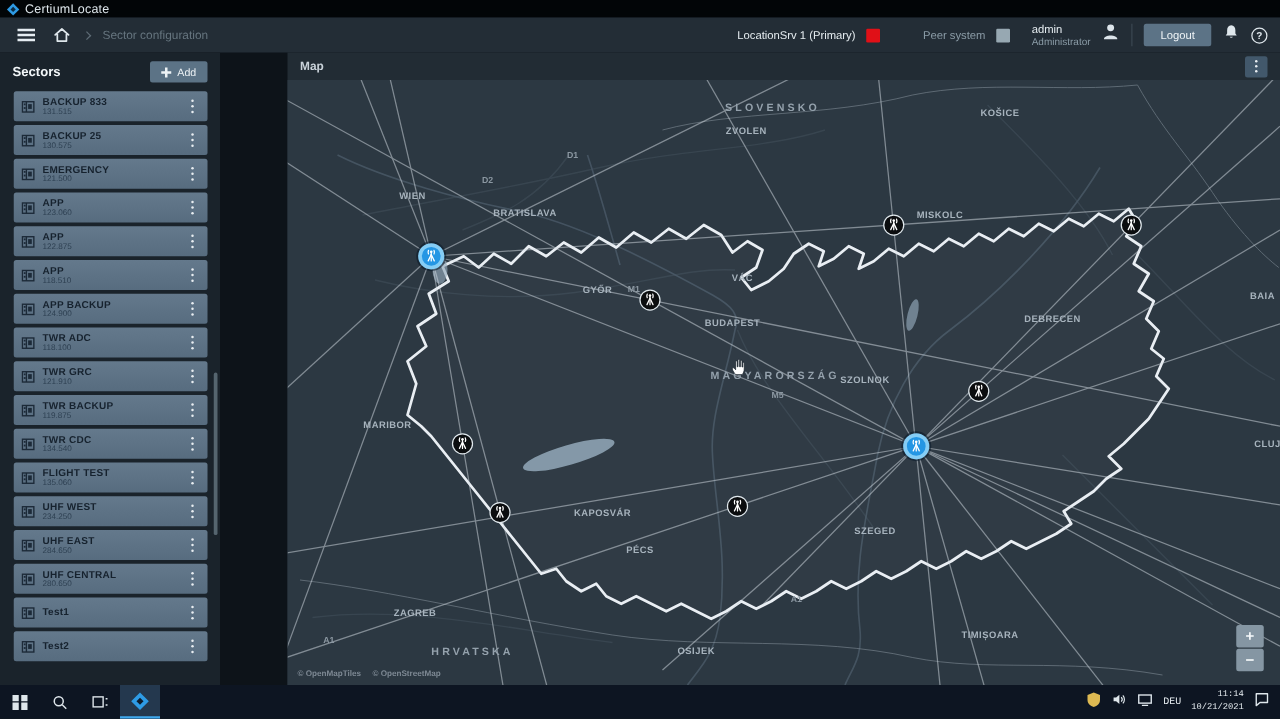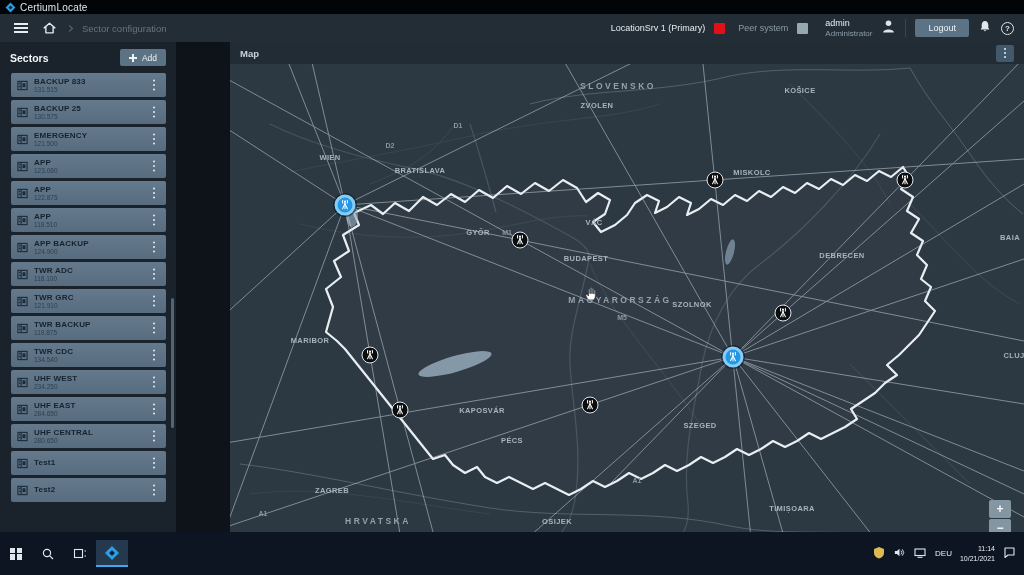--- a/index.html
+++ b/index.html
@@ -80,22 +80,22 @@
                      transform:translate(-50%,-50%); display:flex; align-items:center; justify-content:center; }
   .attribution { position:absolute; left:8px; bottom:5px; display:flex; gap:9px; }
   .attribution span { font-size:6.5px; color:#7d8893; }
   .zoom-ctrl { position:absolute; right:13px; bottom:11px; width:22px; display:flex;
                flex-direction:column; gap:1px; }
   .zoom-btn { height:18px; background:#8596a3; color:#f4f8fa; font-size:12px; line-height:1;
               display:flex; align-items:center; justify-content:center; border-radius:2px; }
   .hand-cursor { position:absolute; transform:translate(-30%,-20%); pointer-events:none; }
 
   
-  .taskbar { position:absolute; bottom:0; left:0; right:0; height:43px; background:#0d1522;
-             display:flex; align-items:center; }
+  .taskbar { position:absolute; bottom:0; left:0; right:0; height:27px; background:#0d1522;
+             display:flex; align-items:center;font-family:Liberation Mono, monospace; }
   .tb-btn { width:32px; height:27px; display:flex; align-items:center; justify-content:center; }
   .tb-app { background:#24384e; border-bottom:2px solid #3fa9ee; }
   .tb-diamond { width:10px; height:10px; background:#2e9be5; transform:rotate(45deg); position:relative; }
   .tb-diamond:after { content:""; position:absolute; inset:3px; background:#0d1c2c; }
   .start-grid { width:12px; height:12px; display:grid; grid-template-columns:1fr 1fr; gap:1.5px; }
   .start-grid i { background:#dfe7ec; }
   .tray { margin-left:auto; display:flex; align-items:center; gap:8px; padding-right:8px; }
   .lang { color:#e8eef2; font-size:8px; }
   .clock { text-align:right; color:#e8eef2; font-size:7px; line-height:1.3; }
 </style>
@@ -113,21 +113,21 @@
     <svg width="15" height="14" viewBox="0 0 14 13">
       <path d="M2,6.4 L7,2 L12,6.4 M3.6,5.8 L3.6,11 L10.4,11 L10.4,5.8" fill="none" stroke="#dfe7ec" stroke-width="1.3" stroke-linecap="round" stroke-linejoin="round"></path>
     </svg>
   </span>
   <span class="chev"></span>
   <span class="crumb">Sector configuration</span>
 
   <div class="nav-right">
     <span class="srv-label">LocationSrv 1 (Primary)</span>
     <span class="status-sq" style="background: rgb(224, 16, 23);"></span>
-    <span class="peer-label" style="margin-left:4px">Peer system</span>
+    <span class="peer-label" style="margin-left:25px">Peer system</span>
     <span class="status-sq" style="background: rgb(151, 168, 178);"></span>
     <div class="user-block">
       <div class="user-name">admin</div>
       <div class="user-role">Administrator</div>
     </div>
     <span>
       <svg width="15" height="15" viewBox="0 0 14 14">
         <circle cx="7" cy="4" r="2.6" fill="#dce4ea"></circle>
         <path d="M2,12.5 C2,8.8 12,8.8 12,12.5 Z" fill="#dce4ea"></path>
       </svg>
@@ -339,20 +339,38 @@
             <rect x="1" y="1.5" width="10" height="9"></rect>
             <line x1="4.5" y1="1.5" x2="4.5" y2="10.5"></line>
           </g>
           <rect x="2.2" y="3" width="1.6" height="1.6" fill="#1c2a38"></rect>
           <rect x="2.2" y="6.2" width="1.6" height="1.6" fill="#1c2a38"></rect>
           <rect x="6" y="3.6" width="3.2" height="4.2" fill="#1c2a38"></rect>
         </svg>
         <span class="sector-text">
           <span class="sector-name">TWR CDC</span>
           <span class="sector-freq">134.540</span>
+        </span>
+        <span class="kebab">
+          <span class="dots"></span>
+        </span>
+      </div>
+      <div class="sector-item">
+        <svg width="11" height="11" viewBox="0 0 12 12">
+          <g fill="none" stroke="#1c2a38" stroke-width="1.2">
+            <rect x="1" y="1.5" width="10" height="9"></rect>
+            <line x1="4.5" y1="1.5" x2="4.5" y2="10.5"></line>
+          </g>
+          <rect x="2.2" y="3" width="1.6" height="1.6" fill="#1c2a38"></rect>
+          <rect x="2.2" y="6.2" width="1.6" height="1.6" fill="#1c2a38"></rect>
+          <rect x="6" y="3.6" width="3.2" height="4.2" fill="#1c2a38"></rect>
+        </svg>
+        <span class="sector-text">
+          <span class="sector-name">FLIGHT TEST</span>
+          <span class="sector-freq">135.060</span>
         </span>
         <span class="kebab">
           <span class="dots"></span>
         </span>
       </div>
       <div class="sector-item">
         <svg width="11" height="11" viewBox="0 0 12 12">
           <g fill="none" stroke="#1c2a38" stroke-width="1.2">
             <rect x="1" y="1.5" width="10" height="9"></rect>
             <line x1="4.5" y1="1.5" x2="4.5" y2="10.5"></line>

